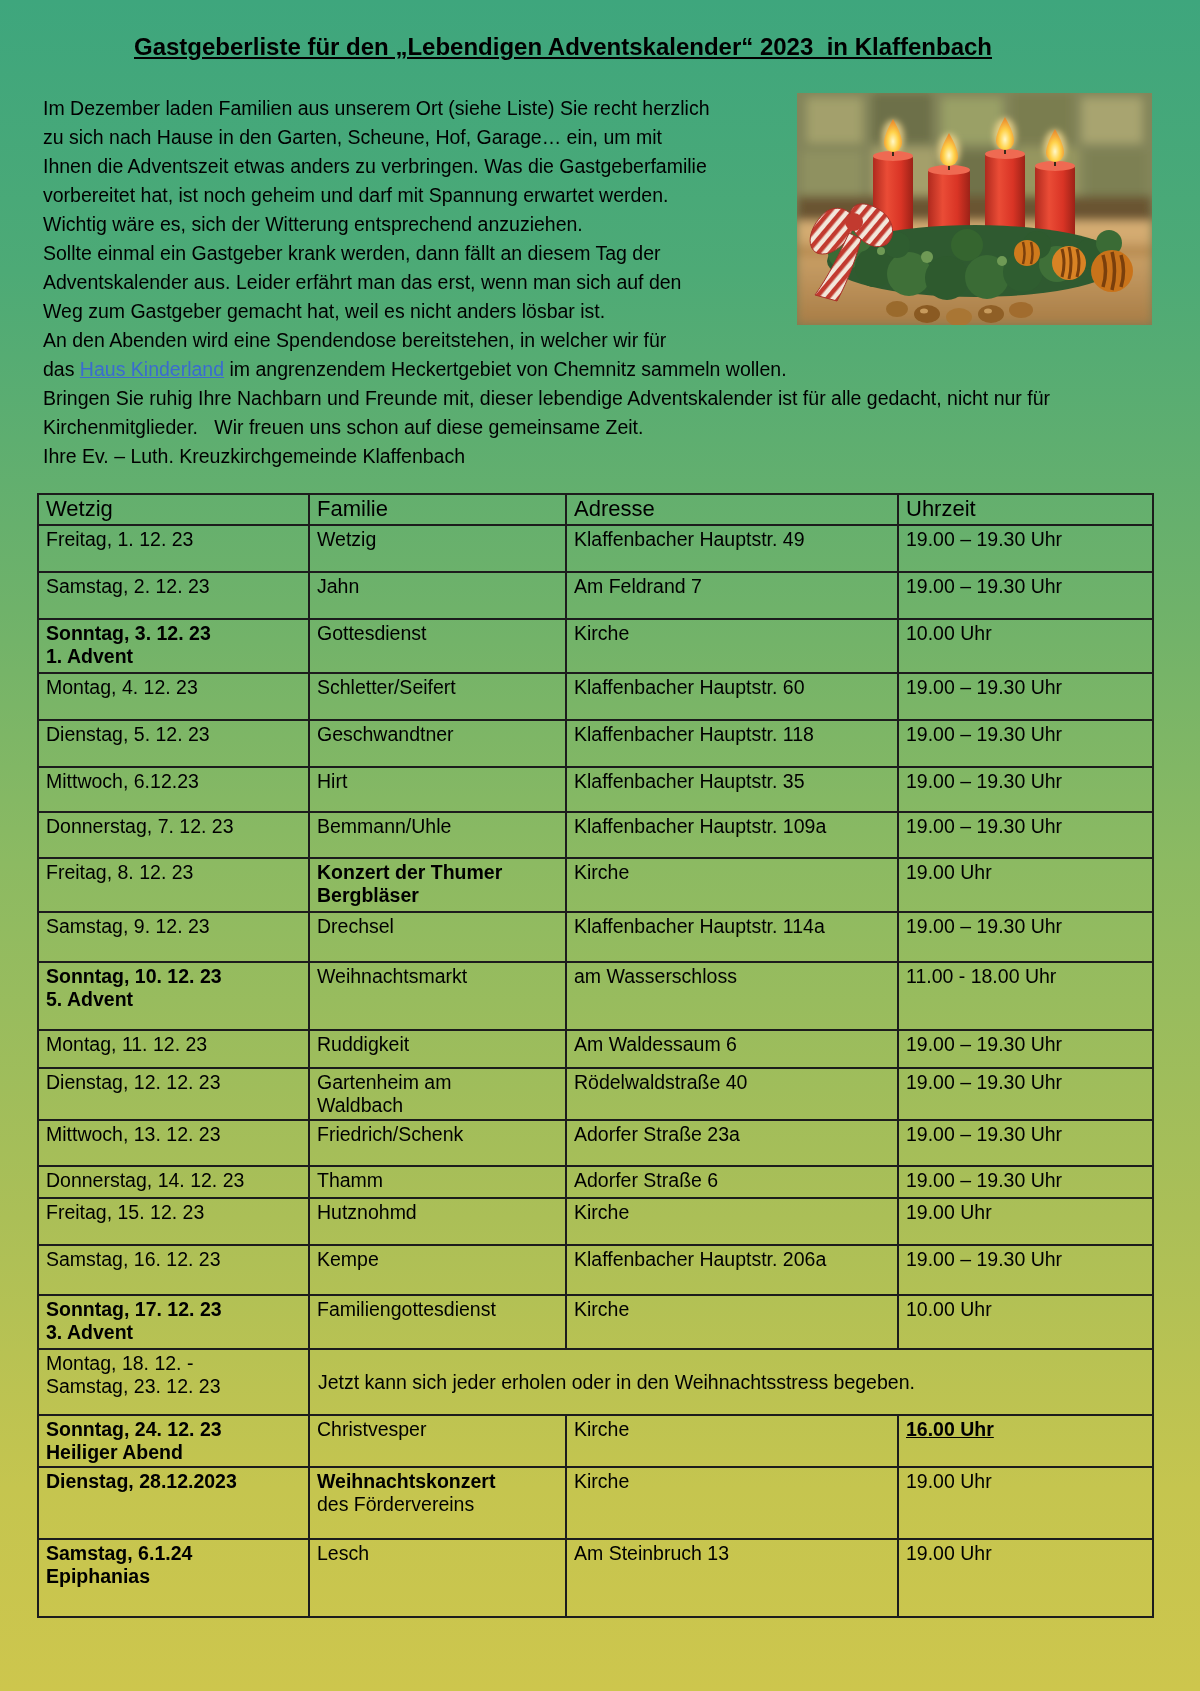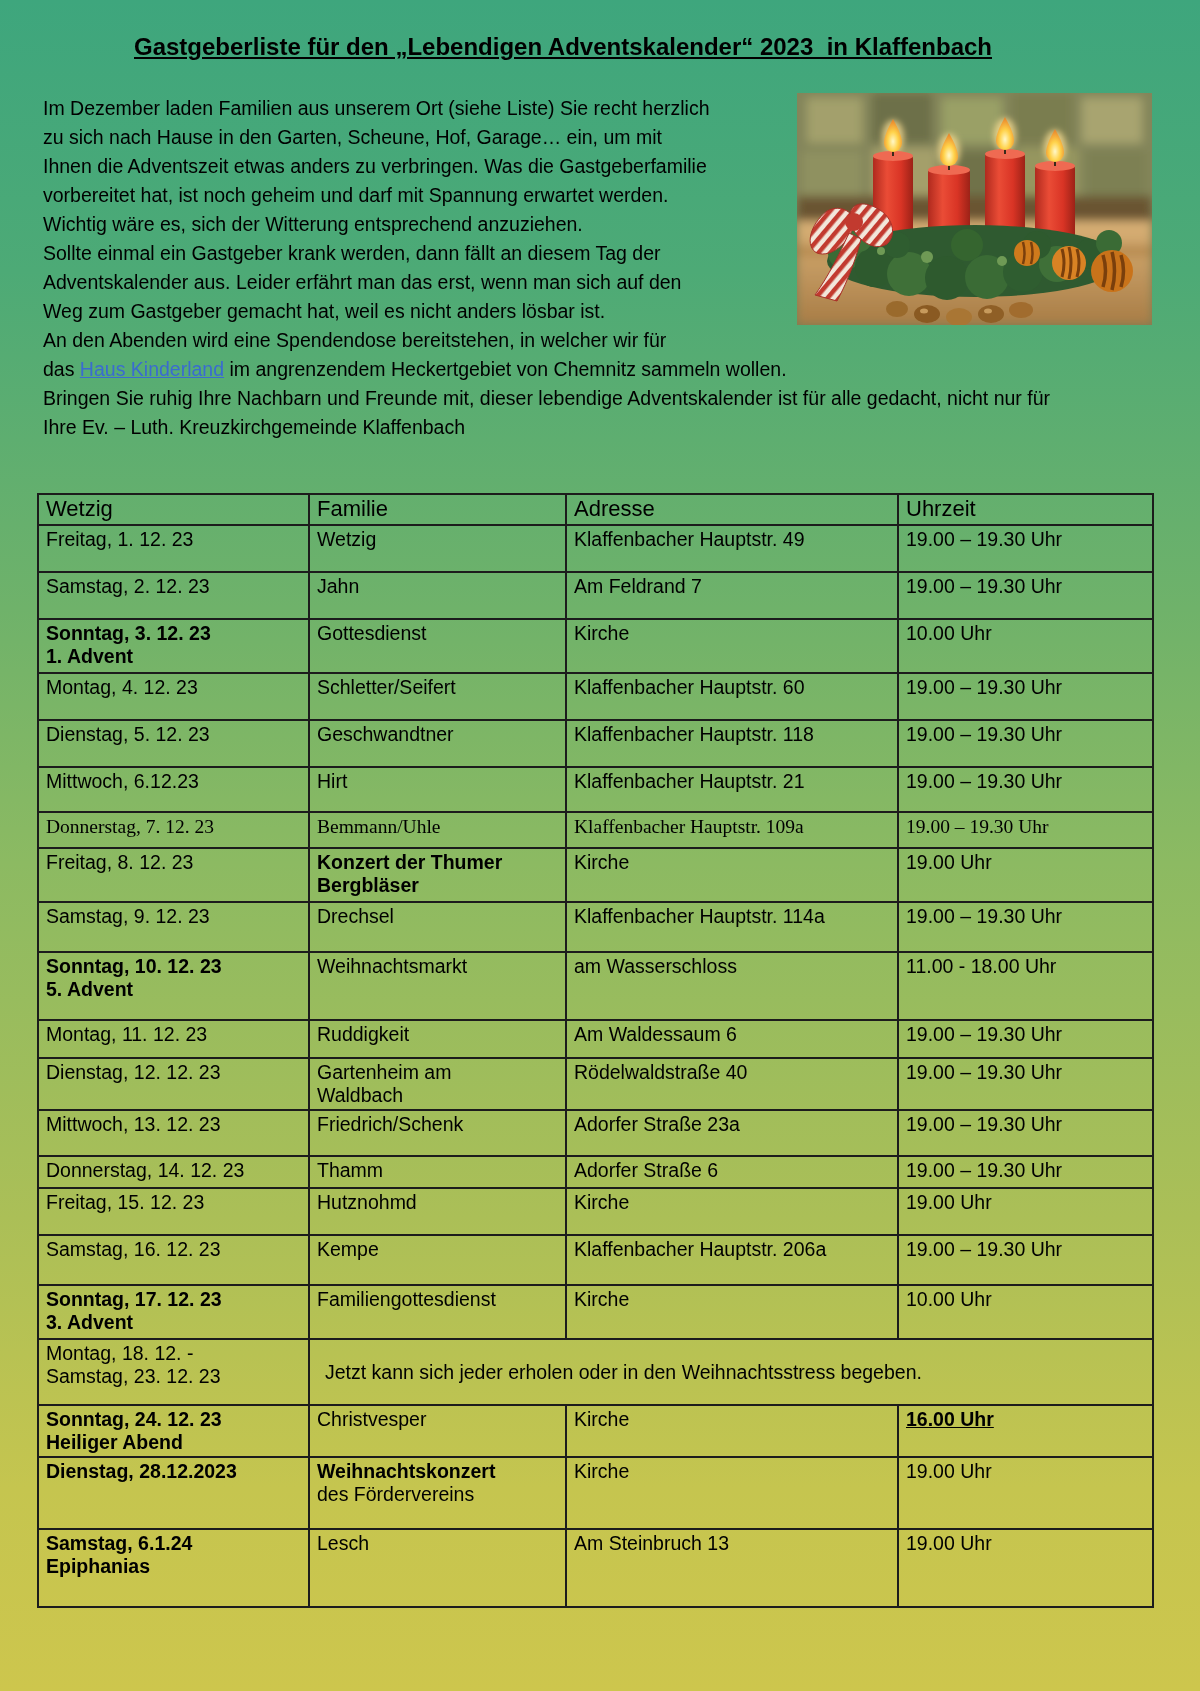--- a/index.html
+++ b/index.html
@@ -22,21 +22,21 @@
   table.schedule {
     position:absolute; left:37px; top:493px; width:1115px;
     border-collapse:collapse; table-layout:fixed;
   }
   .schedule th, .schedule td {
     border:2px solid #1c1c1c; vertical-align:top; text-align:left;
     padding:2px 6px 2px 7px; overflow:hidden;
   }
   .schedule th { font-size:22px; font-weight:normal; height:26px; padding-top:1px; }
   .schedule td { font-size:19.5px; line-height:23px; }
-  td.merged-cell { vertical-align:middle; padding-left:15px; }
+  td.merged-cell { vertical-align:middle; padding-left:8px; }
   .bold { font-weight:bold; }
   .underline { text-decoration:underline; }
 </style>
 </head>
 <body>
 
 <div id="page">
 
   <div class="title">Gastgeberliste für den „Lebendigen Adventskalender“ 2023  in Klaffenbach</div>
 
@@ -48,20 +48,21 @@
         <div class="intro-line">vorbereitet hat, ist noch geheim und darf mit Spannung erwartet werden.</div>
         <div class="intro-line">Wichtig wäre es, sich der Witterung entsprechend anzuziehen.</div>
         <div class="intro-line">Sollte einmal ein Gastgeber krank werden, dann fällt an diesem Tag der</div>
         <div class="intro-line">Adventskalender aus. Leider erfährt man das erst, wenn man sich auf den</div>
         <div class="intro-line">Weg zum Gastgeber gemacht hat, weil es nicht anders lösbar ist.</div>
         <div class="intro-line">An den Abenden wird eine Spendendose bereitstehen, in welcher wir für</div>
       </div>
     <div class="intro-line"><span>das </span><a class="link" href="#">Haus Kinderland</a><span> im angrenzendem Heckertgebiet von Chemnitz sammeln wollen.</span></div>
     <div id="intro-post">
         <div class="intro-line">Bringen Sie ruhig Ihre Nachbarn und Freunde mit, dieser lebendige Adventskalender ist für alle gedacht, nicht nur für</div>
+        <div class="intro-line">Kirchenmitglieder.   Wir freuen uns schon auf diese gemeinsame Zeit.</div>
         <div class="intro-line">Ihre Ev. – Luth. Kreuzkirchgemeinde Klaffenbach</div>
       </div>
   </div>
 
   <svg class="photo" viewBox="0 0 355 232" preserveAspectRatio="none" aria-hidden="true">
     <defs>
       <filter id="blurBg" x="-20%" y="-20%" width="140%" height="140%">
           <feGaussianBlur stdDeviation="5"></feGaussianBlur>
         </filter>
       <filter id="blurSoft" x="-80%" y="-80%" width="260%" height="260%">
@@ -242,24 +243,24 @@
           <td>Klaffenbacher Hauptstr. 118</td>
           <td><span>19.00 – 19.30 Uhr</span></td>
         </tr>
         <tr style="height: 45px;">
           <td>
             <div>Mittwoch, 6.12.23</div>
           </td>
           <td>
             <div>Hirt</div>
           </td>
-          <td>Klaffenbacher Hauptstr. 21</td>
-          <td><span>19.00 – 19.30 Uhr</span></td>
-        </tr>
-        <tr style="height: 36px; font-family: Liberation Serif, serif;">
+          <td>Klaffenbacher Hauptstr. 35</td>
+          <td><span>19.00 – 19.30 Uhr</span></td>
+        </tr>
+        <tr style="height: 46px;">
           <td>
             <div>Donnerstag, 7. 12. 23</div>
           </td>
           <td>
             <div>Bemmann/Uhle</div>
           </td>
           <td>Klaffenbacher Hauptstr. 109a</td>
           <td><span>19.00 – 19.30 Uhr</span></td>
         </tr>
         <tr style="height: 54px;">

